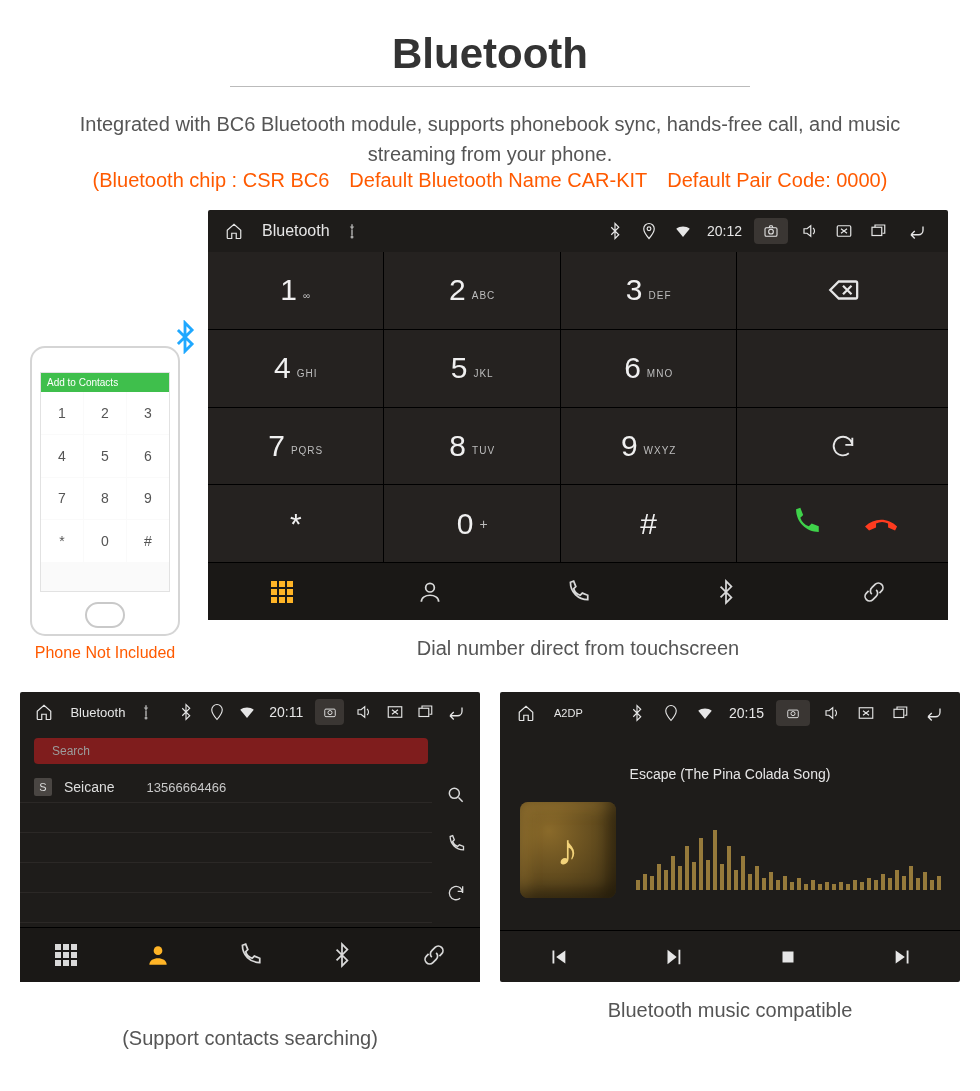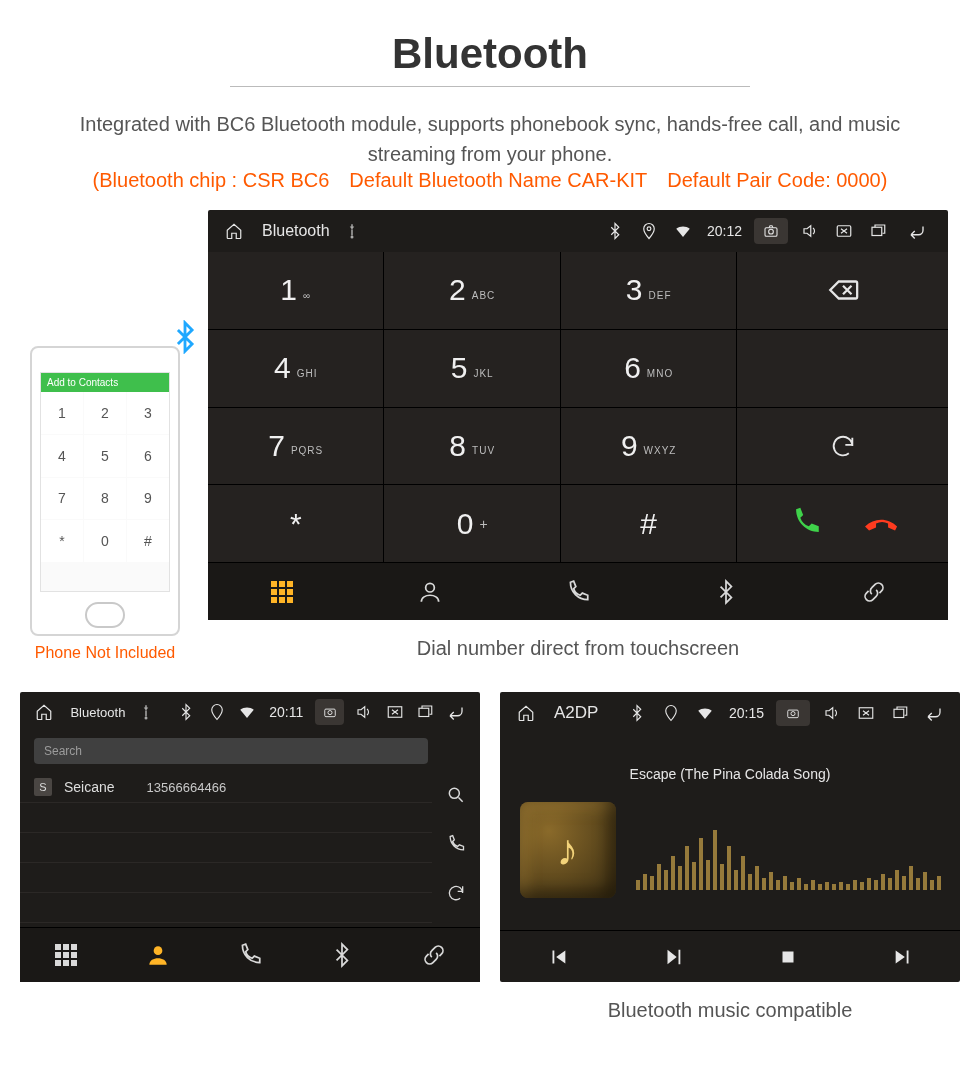--- a/index.html
+++ b/index.html
@@ -34,21 +34,21 @@
   }
   .row1 { display: flex; align-items: flex-end; gap: 18px; margin-bottom: 30px; }
   .phone-col { width: 170px; text-align: center; }
   .phone-illus { position: relative; width: 150px; height: 290px; margin: 0 auto 8px; }
   .bt-sig {
     position: absolute; top: -26px; right: -22px;
     font-size: 34px; color: #1fa8ff;
   }
   .phone-body {
     width: 150px; height: 290px; background: #fff; border: 2px solid #d5d5d5;
-    border-radius: 8px; position: relative; overflow: hidden;
+    border-radius: 15px; position: relative; overflow: hidden;
   }
   .phone-top { height: 24px; }
   .phone-scr { margin: 0 8px; height: 220px; border: 1px solid #e2e2e2; background: #fafafa; }
   .phone-hdr { background: #3fbf4c; color: #fff; font-size: 10px; padding: 4px 6px; text-align: left; }
   .phone-pad { display: grid; grid-template-columns: repeat(3,1fr); gap: 1px; height: 170px; }
   .phone-pad div { background:#fff; display:flex; align-items:center; justify-content:center; color:#555; font-size:14px; }
   .phone-btn {
     width: 40px; height: 26px; border: 2px solid #c9c9c9; border-radius: 13px;
     margin: 10px auto 0;
   }
@@ -113,22 +113,22 @@
   .caption {
     text-align:center; font-size:20px; color:#555; margin-top:14px; line-height:1.4;
   }
 
   .row2 { display:flex; gap:20px; align-items:flex-start; }
   .col { width: 460px; }
   .scr-sm { width:460px; height:290px; }
 
   
   .search-bar {
-    margin:6px 52px 4px 14px; height:28px; background:#404040; border-radius:4px;
-    display:flex; align-items:center; padding:0 10px; color:#9c9c9c; font-size:12px;
+    margin:6px 52px 4px 14px; height:28px; background:#7f1d1d; border-radius:4px;
+    display:flex; align-items:center; padding:0 18px; color:#9c9c9c; font-size:12px;
   }
   .contacts-body { display:flex; flex:1; }
   .clist { flex:1; padding:4px 0; }
   .crow { display:flex; align-items:center; gap:12px; padding:6px 14px; color:#ddd; font-size:14px; border-bottom:1px solid #2b2826; }
   .crow .badge { width:18px; height:18px; background:#4a4643; color:#ddd; display:flex; align-items:center; justify-content:center; font-size:11px; border-radius:2px; }
   .crow .cphone { color:#c8c8c8; font-size:13px; margin-left:20px; }
   .cside { width:48px; display:flex; flex-direction:column; justify-content:space-around; align-items:center; padding:4px 0 8px; }
   .cside svg { width:20px; height:20px; }
 
   
@@ -491,32 +491,33 @@
           </div>
         <div class="btab">
             <svg viewBox="0 0 24 24" fill="none" stroke="currentColor" stroke-width="1.6">
               <path d="M10 14a4 4 0 010-6l3-3a4 4 0 116 6l-2 2M14 10a4 4 0 010 6l-3 3a4 4 0 11-6-6l2-2"></path>
             </svg>
           </div>
       </div>
     </div>
     <div class="caption">
       <br>
+      <span>(Support contacts searching)</span>
     </div>
   </div>
 
   <div class="col">
     <div class="screen scr-sm">
       <div class="statusbar">
         <span class="ic">
             <svg viewBox="0 0 24 24" fill="none" stroke="currentColor" stroke-width="1.6">
               <path d="M3 11l9-8 9 8v10a1 1 0 01-1 1h-5v-7h-6v7H4a1 1 0 01-1-1z"></path>
             </svg>
           </span>
-        <span class="title-txt" style="font-size:17px">A2DP</span>
+        <span class="title-txt" style="font-size:11px">A2DP</span>
         <span class="spacer"></span>
         <span class="ic">
             <svg viewBox="0 0 24 24" fill="none" stroke="currentColor" stroke-width="1.5">
               <path d="M7 7l10 10-5 5V2l5 5L7 17"></path>
             </svg>
           </span>
         <span class="ic">
             <svg viewBox="0 0 24 24" fill="none" stroke="currentColor" stroke-width="1.5">
               <path d="M12 2a7 7 0 017 7c0 5-7 13-7 13S5 14 5 9a7 7 0 017-7z"></path>
             </svg>

